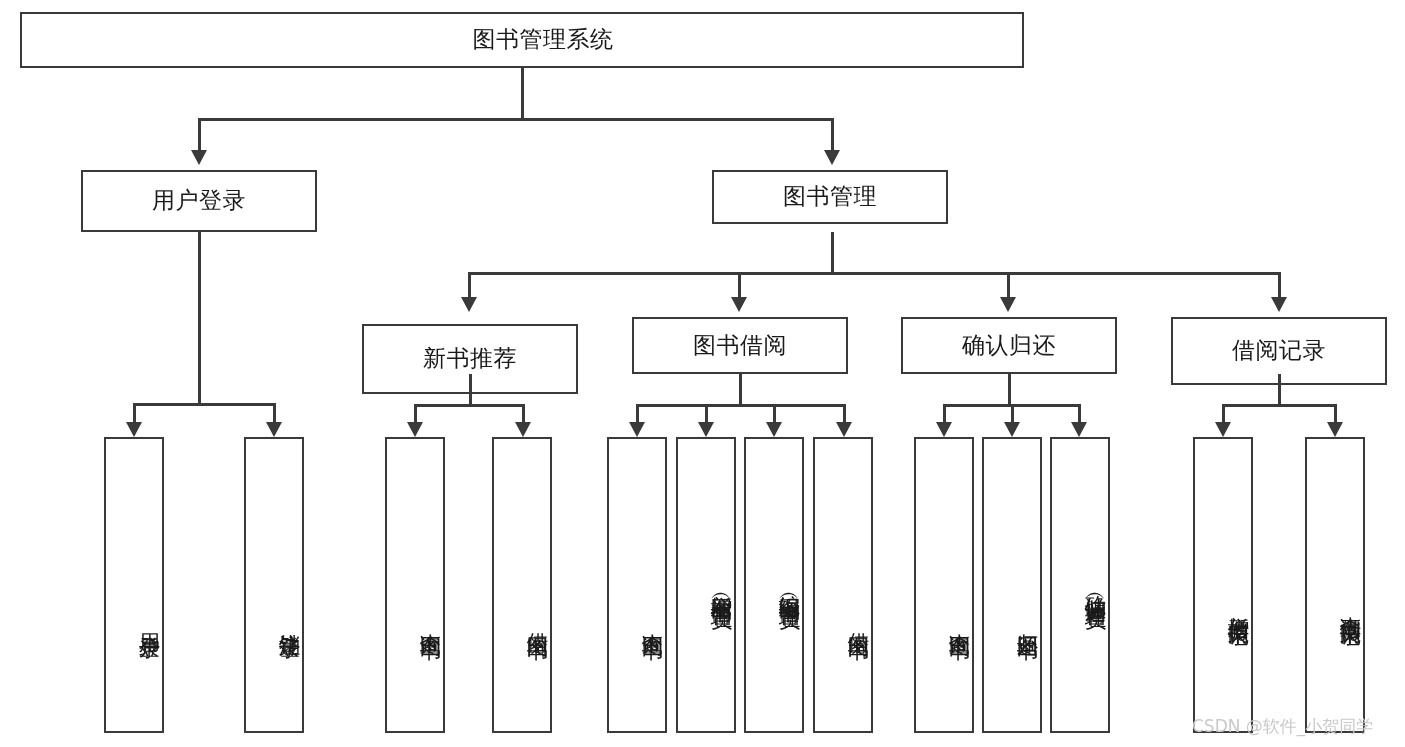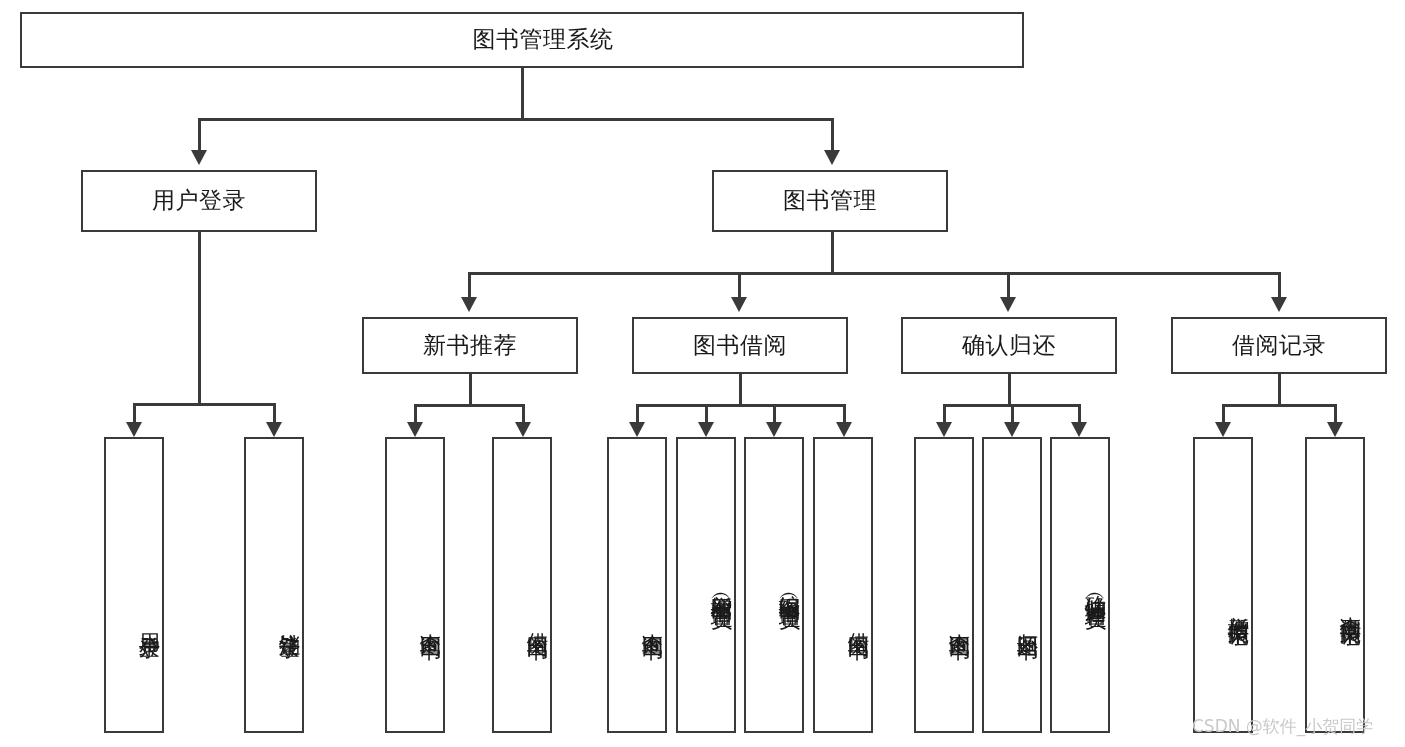--- a/index.html
+++ b/index.html
@@ -86,21 +86,21 @@
 
   <div class="edge vline" style="left:198px; top:118px; height:35px;"></div>
   <div class="arrow" style="left:191px; top:150px;"></div>
 
   <div class="edge vline" style="left:831px; top:118px; height:35px;"></div>
   <div class="arrow" style="left:824px; top:150px;"></div>
 
   <div class="node h" style="left:81px; top:170px; width:236px; height:62px;">
     <span class="lbl">用户登录</span>
   </div>
-  <div class="node h" style="left:712px; top:170px; width:236px; height:62px;">
+  <div class="node h" style="left:712px; top:170px; width:236px; height:54px;">
     <span class="lbl">图书管理</span>
   </div>
 
   <div class="edge vline" style="left:198px; top:232px; height:173px;"></div>
   <div class="edge hline" style="left:133px; top:403px; width:140px;"></div>
   <div class="edge vline" style="left:133px; top:403px; height:22px;"></div>
   <div class="arrow" style="left:126px; top:422px;"></div>
   <div class="edge vline" style="left:273px; top:403px; height:22px;"></div>
   <div class="arrow" style="left:266px; top:422px;"></div>
 
@@ -108,30 +108,30 @@
   <div class="edge hline" style="left:468px; top:272px; width:812px;"></div>
   <div class="edge vline" style="left:468px; top:272px; height:28px;"></div>
   <div class="arrow" style="left:461px; top:297px;"></div>
   <div class="edge vline" style="left:738px; top:272px; height:28px;"></div>
   <div class="arrow" style="left:731px; top:297px;"></div>
   <div class="edge vline" style="left:1007px; top:272px; height:28px;"></div>
   <div class="arrow" style="left:1000px; top:297px;"></div>
   <div class="edge vline" style="left:1278px; top:272px; height:28px;"></div>
   <div class="arrow" style="left:1271px; top:297px;"></div>
 
-  <div class="node h" style="left:362px; top:317px; width:216px; height:57px;">
+  <div class="node h" style="left:362px; top:324px; width:216px; height:70px;">
     <span class="lbl">新书推荐</span>
   </div>
   <div class="node h" style="left:632px; top:317px; width:216px; height:57px;">
     <span class="lbl">图书借阅</span>
   </div>
   <div class="node h" style="left:901px; top:317px; width:216px; height:57px;">
     <span class="lbl">确认归还</span>
   </div>
-  <div class="node h" style="left:1171px; top:317px; width:216px; height:57px;justify-content:center;">
+  <div class="node h" style="left:1171px; top:317px; width:216px; height:68px;justify-content:center;">
     <span class="lbl">借阅记录</span>
   </div>
 
   <div class="edge vline" style="left:469px; top:374px; height:32px;"></div>
   <div class="edge hline" style="left:414px; top:404px; width:110px;"></div>
   <div class="edge vline" style="left:414px; top:404px; height:20px;"></div>
   <div class="arrow" style="left:407px; top:422px;"></div>
   <div class="edge vline" style="left:522px; top:404px; height:20px;"></div>
   <div class="arrow" style="left:515px; top:422px;"></div>
 

